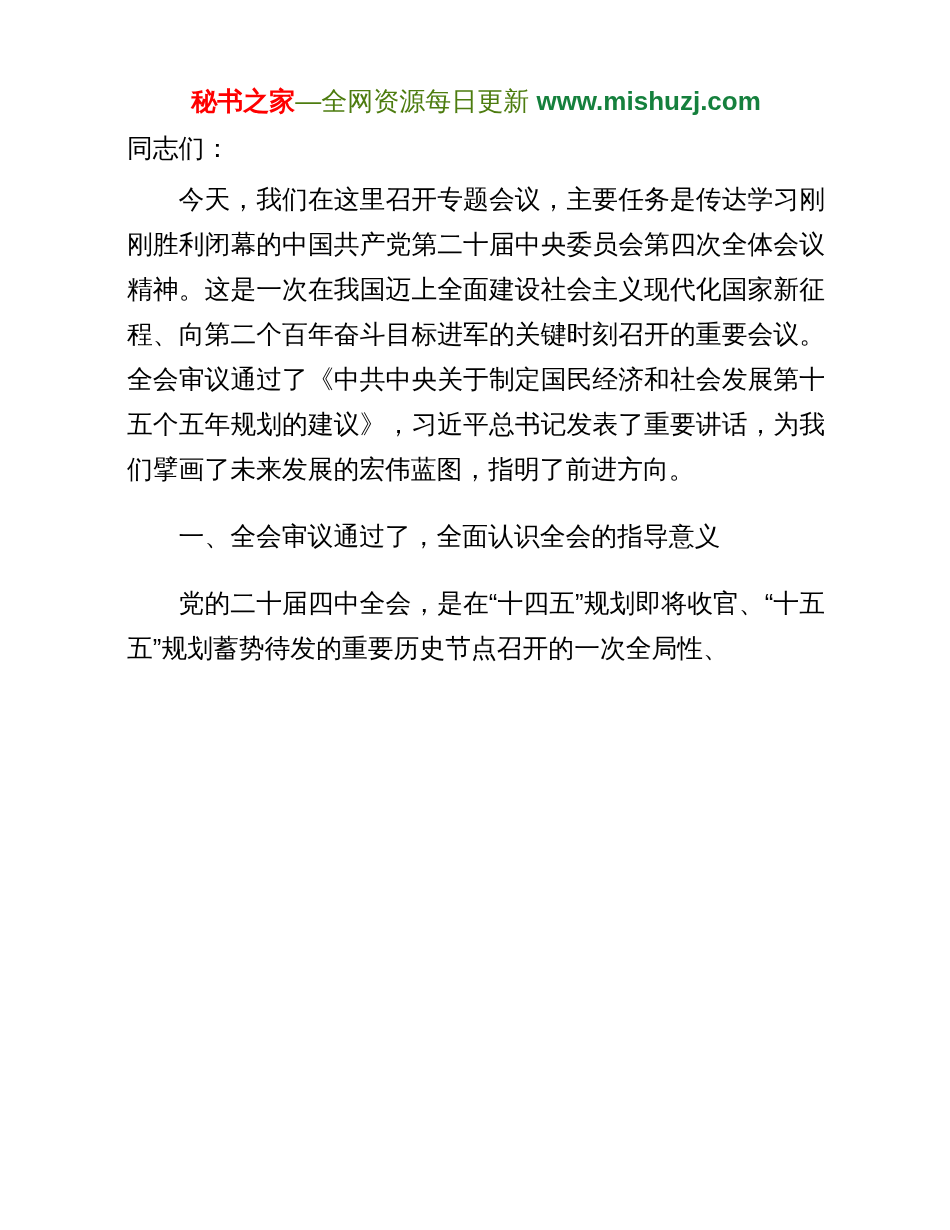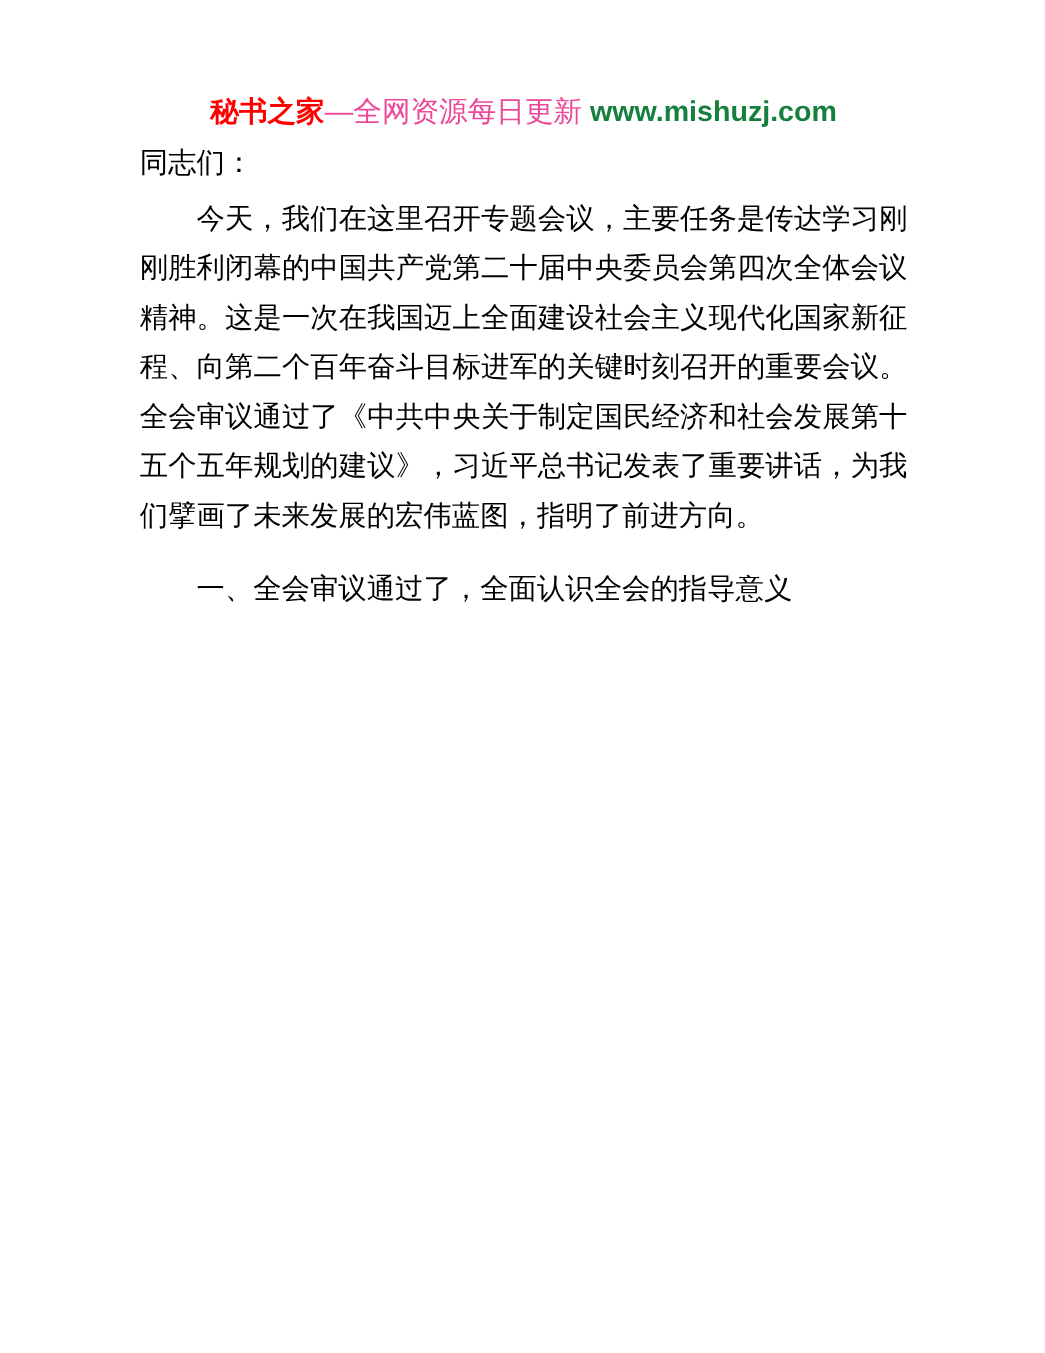--- a/index.html
+++ b/index.html
@@ -26,21 +26,21 @@
     text-align: center;
     font-size: 26px;
     line-height: 34px;
     white-space: nowrap;
   }
   .site-header .brand {
     color: #fe0000;
     font-weight: bold;
   }
   .site-header .tagline {
-    color: #ec4899;
+    color: #4d7c0f;
     font-weight: normal;
   }
   .site-header .url {
     color: #15803d;
     font-weight: bold;
     cursor: pointer;
   }
   
   .doc-title {
     margin: 62px auto 0 auto;
@@ -90,15 +90,16 @@
 
 
   <div class="doc-body">
     <p class="salutation">同志们：</p>
 
     <p class="para">今天，我们在这里召开专题会议，主要任务是传达学习刚刚胜利闭幕的中国共产党第二十届中央委员会第四次全体会议精神。这是一次在我国迈上全面建设社会主义现代化国家新征程、向第二个百年奋斗目标进军的关键时刻召开的重要会议。全会审议通过了《中共中央关于制定国民经济和社会发展第十五个五年规划的建议》，习近平总书记发表了重要讲话，为我们擘画了未来发展的宏伟蓝图，指明了前进方向。</p>
 
 
     <p class="section-heading">一、全会审议通过了，全面认识全会的指导意义</p>
 
+    <p class="para">党的二十届四中全会，是在“十四五”规划即将收官、“十五五”规划蓄势待发的重要历史节点召开的一次全局性、</p>
   </div>
 
 </div>
 
 </body></html>

